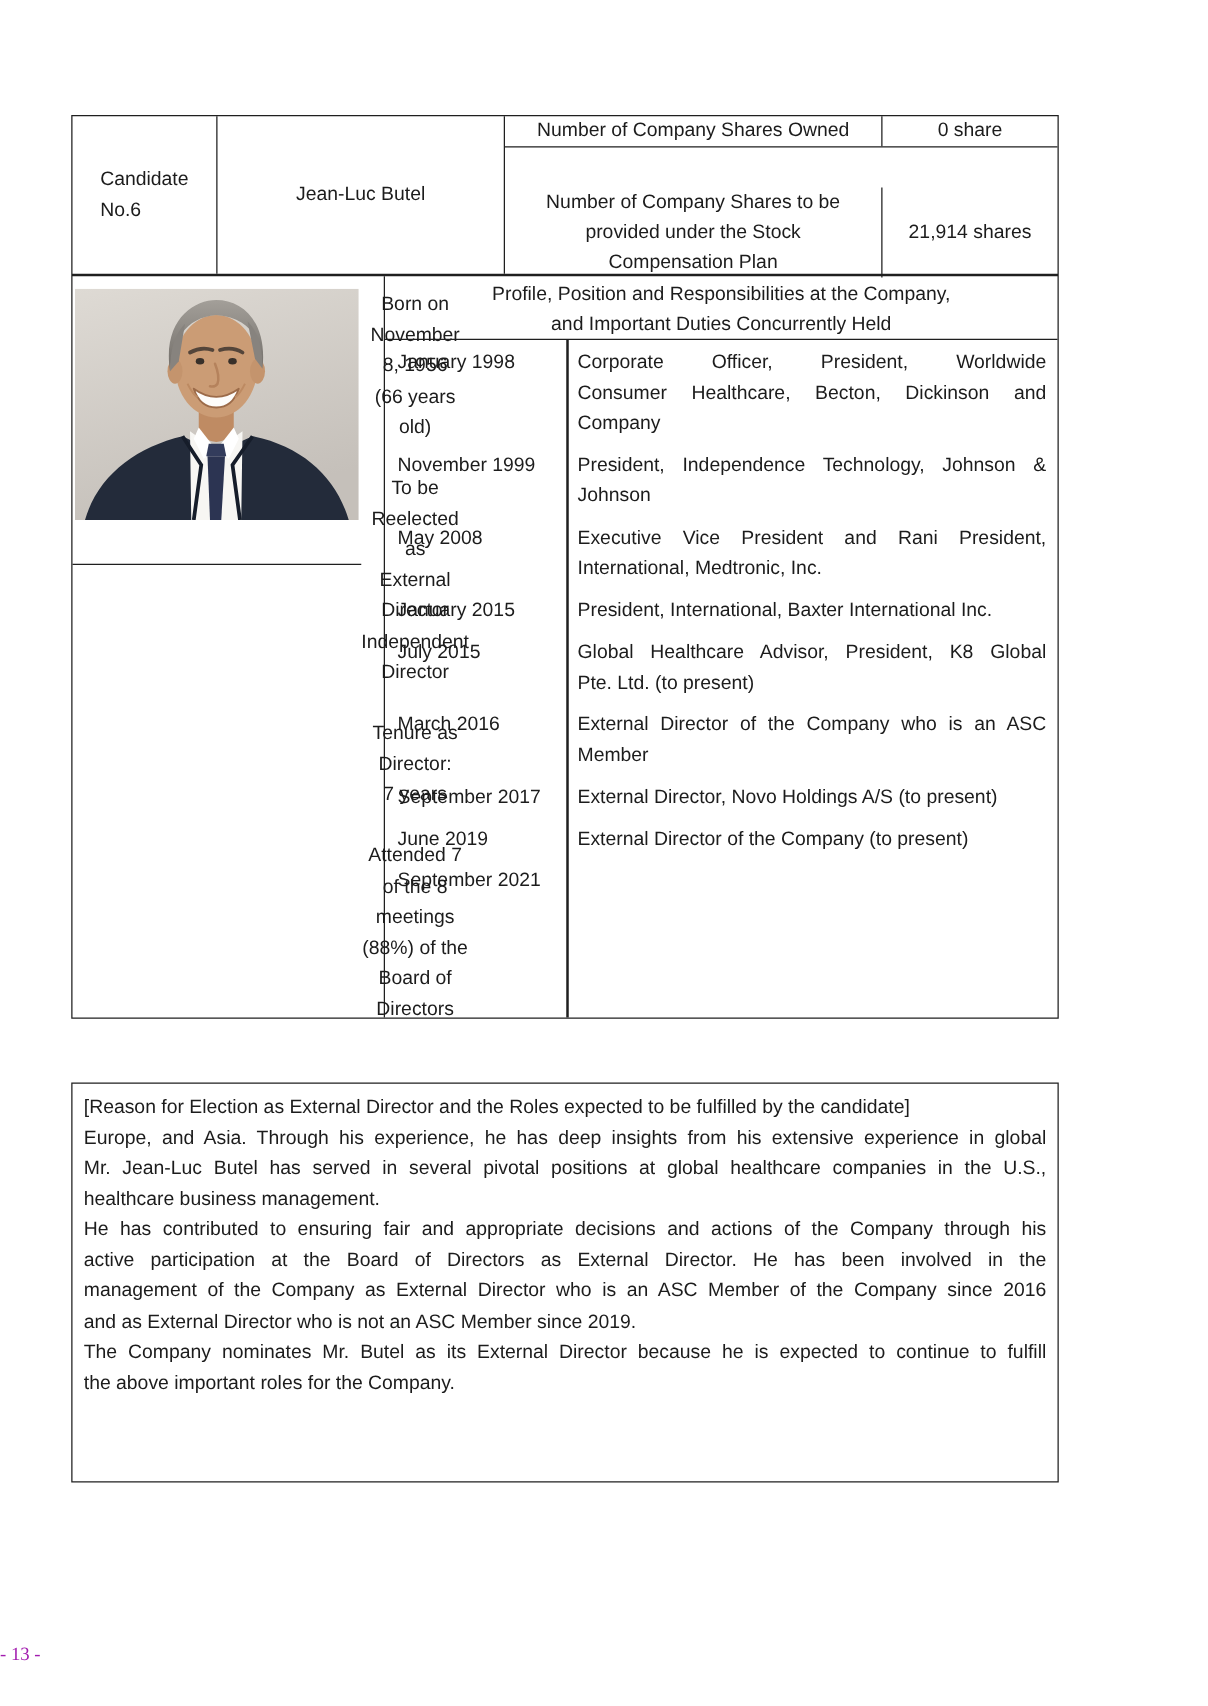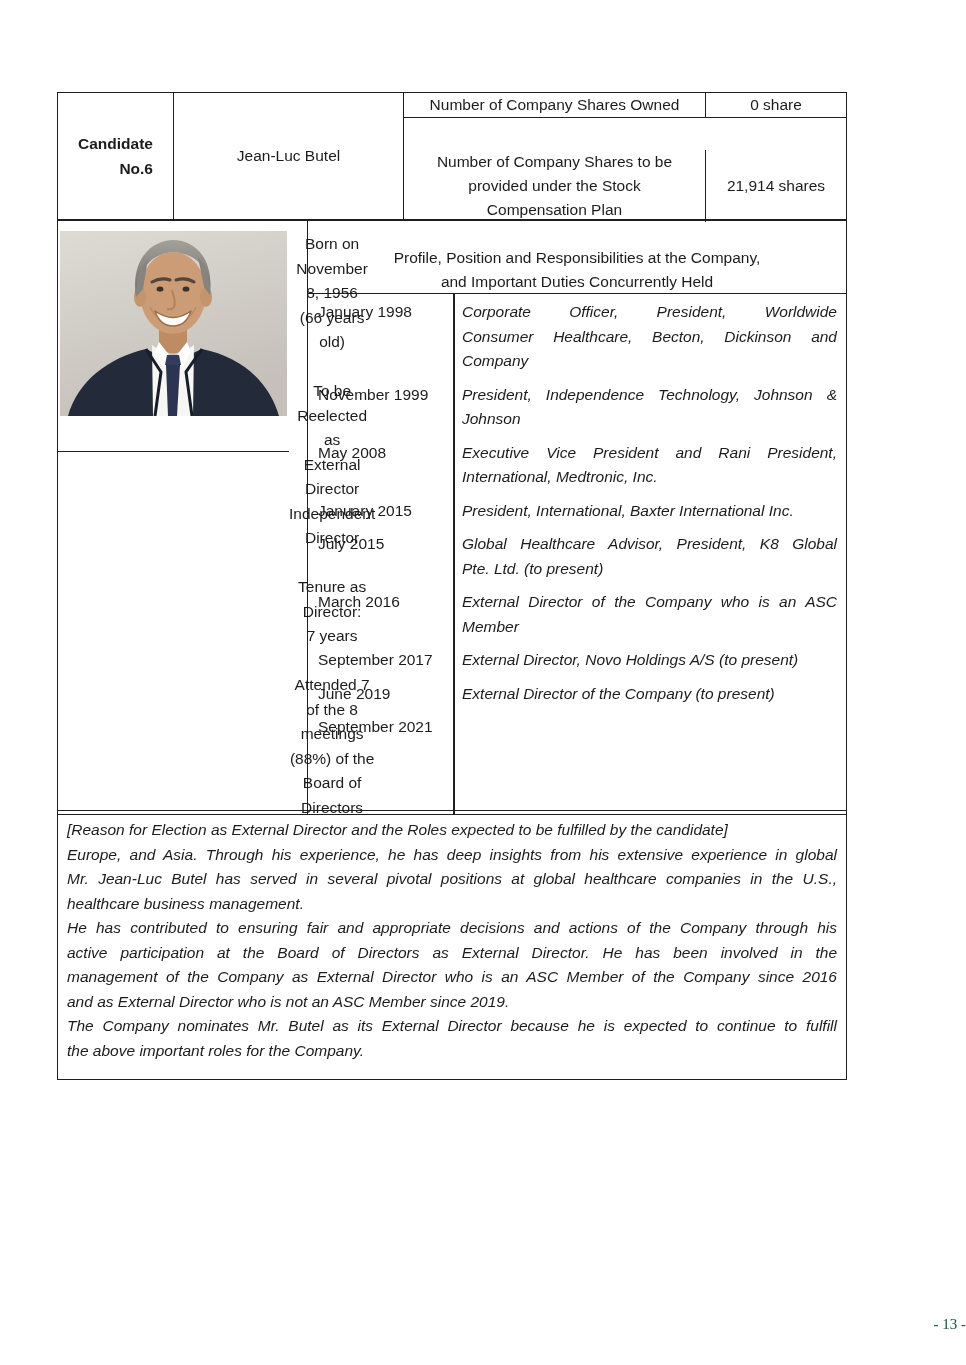--- a/index.html
+++ b/index.html
@@ -17,21 +17,21 @@
   
   .top-table {
     left:57px; top:92px; width:790px; height:128px;
     border:1.5px solid #1f1f1f;
     display:flex;
   }
   .cell-candidate {
     width:116px; flex:0 0 116px;
     border-right:1.5px solid #1f1f1f;
     display:flex; align-items:center; justify-content:center;
-    text-align:right; line-height:25px; white-space:pre-line;font-weight:bold;
+    text-align:left; line-height:25px; white-space:pre-line;
   }
   .cell-name {
     width:230px; flex:0 0 230px;
     border-right:1.5px solid #1f1f1f;
     display:flex; align-items:center; justify-content:center;
     text-align:center;
   }
   .shares-block { flex:1; display:flex; flex-direction:column;gap:32px; }
   .shares-row { display:flex; }
   .shares-row.r1 { height:55px; border-bottom:1.5px solid #1f1f1f; }
@@ -70,21 +70,20 @@
     padding-top:11px;
     line-height:24.5px;
     white-space:pre-line;
   }
   .right-col { flex:1; display:flex; flex-direction:column; }
   .profile-header {
     height:51px; flex:0 0 51px;
     border-bottom:1.5px solid #1f1f1f;
     text-align:center; line-height:24px; padding-top:3px;
     white-space:pre-line;
-    margin-top:22px;
   }
   .career-body {
     flex:1; position:relative;
     padding-top:6px;
   }
   .career-body::before {
     content:""; position:absolute;
     left:145px; top:0; bottom:0; width:1.5px;
     background:#1f1f1f;
   }
@@ -92,38 +91,38 @@
   .career-date {
     width:145px; flex:0 0 145px;
     padding-left:10px; padding-right:6px;
     line-height:24.5px;
   }
   .career-desc {
     flex:1; padding:0 9px;
     line-height:24.5px;
     text-align:justify;
   }
-  .career-desc div, .jpara div { text-align:justify;font-style:italic; }
+  .career-desc div, .jpara div { text-align:justify; }
   .jl { text-align-last:justify; }
 
   
   .reason-block {
-    left:57px; top:810px; width:790px; height:270px;
+    left:57px; top:866px; width:790px; height:320px;
     border:1.5px solid #1f1f1f;
     padding:7px 9px;
     line-height:24.5px;
     text-align:justify;
   }
 
   
   .page-number {
     left:0; right:0; top:1316px;
-    text-align:right;
+    text-align:left;
     font-family:"Liberation Serif", serif;
-    font-size:15px; color:#14532d;
+    font-size:15px; color:#a21caf;
   }
 </style>
 </head>
 <body>
 
 <div class="abs top-table">
   <div class="cell-candidate">Candidate
 No.6</div>
   <div class="cell-name">Jean-Luc Butel</div>
   <div class="shares-block">

